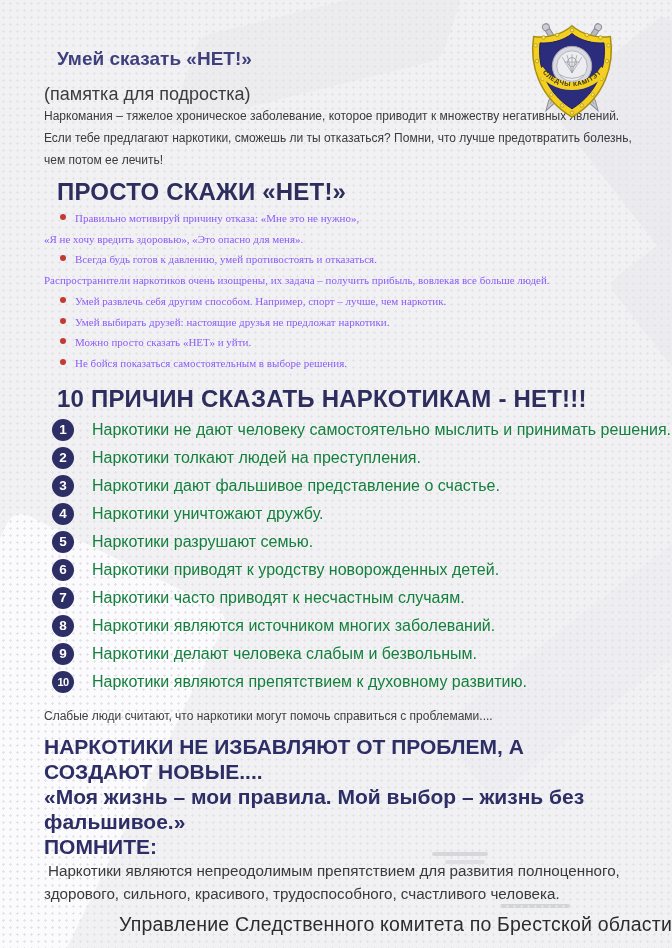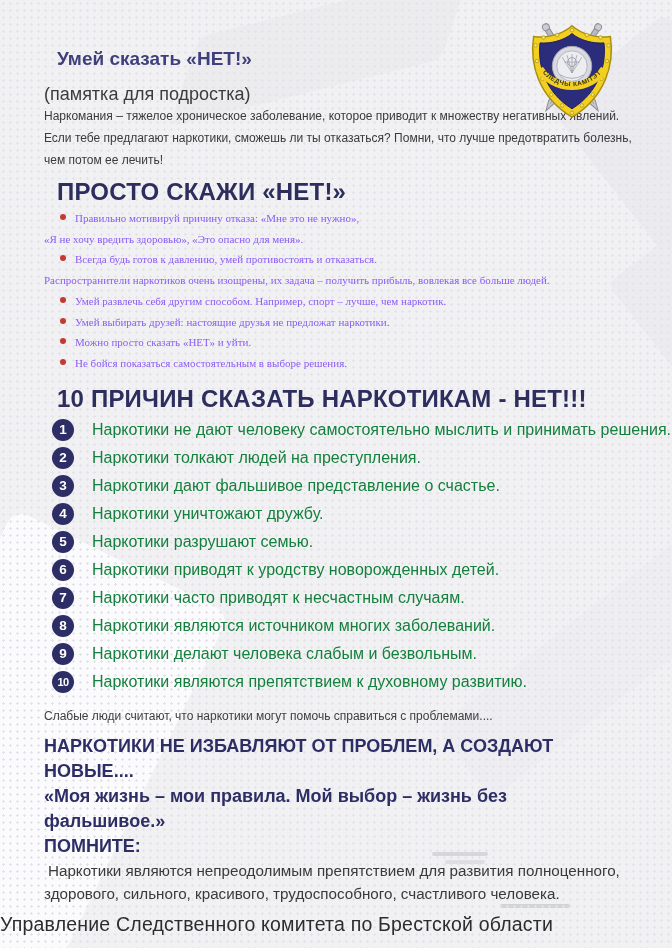--- a/index.html
+++ b/index.html
@@ -45,24 +45,24 @@
     background:#c23a32;margin-right:9px;vertical-align:2px;}
   .h-reasons{margin-top:14px;}
   .reasons-list{margin-top:10px;}
   .n-row{display:flex;align-items:center;height:22px;margin-bottom:6px;}
   .n-badge{flex:0 0 22px;width:22px;height:22px;margin:0 18px 0 8px;border-radius:50%;
     background:#2e2e66;color:#ffffff;font-size:13.5px;font-weight:bold;
     display:flex;align-items:center;justify-content:center;}
   .n-badge.two-digit{font-size:11px;letter-spacing:-.5px;}
   .n-text{font-size:16px;color:#15803d;white-space:nowrap;}
   .closing-weak{margin-top:13px;font-size:12px;line-height:20px;color:#404040;}
-  .closing-bold{margin-top:8px;margin-right:6px;font-size:18px;line-height:25px;
+  .closing-bold{margin-top:8px;margin-right:6px;font-size:21px;line-height:25px;
     font-weight:bold;color:#2e2e66;}
   .closing-final{margin-top:0;font-size:15.2px;line-height:23px;color:#3a3a3a;text-indent:4px;}
-  .footer{margin:6px -36px 0 -44px;text-align:left;font-size:19.5px;line-height:26px;
+  .footer{margin:6px -36px 0 -44px;text-align:right;font-size:19.5px;line-height:26px;
     color:#2c2c2e;letter-spacing:.2px;}
 </style>
 </head>
 <body>
 
 <div class="page">
 
   <div class="wm wm-top"></div>
   <div class="wm wm-right"></div>
   <div class="wm wm-right2"></div>

